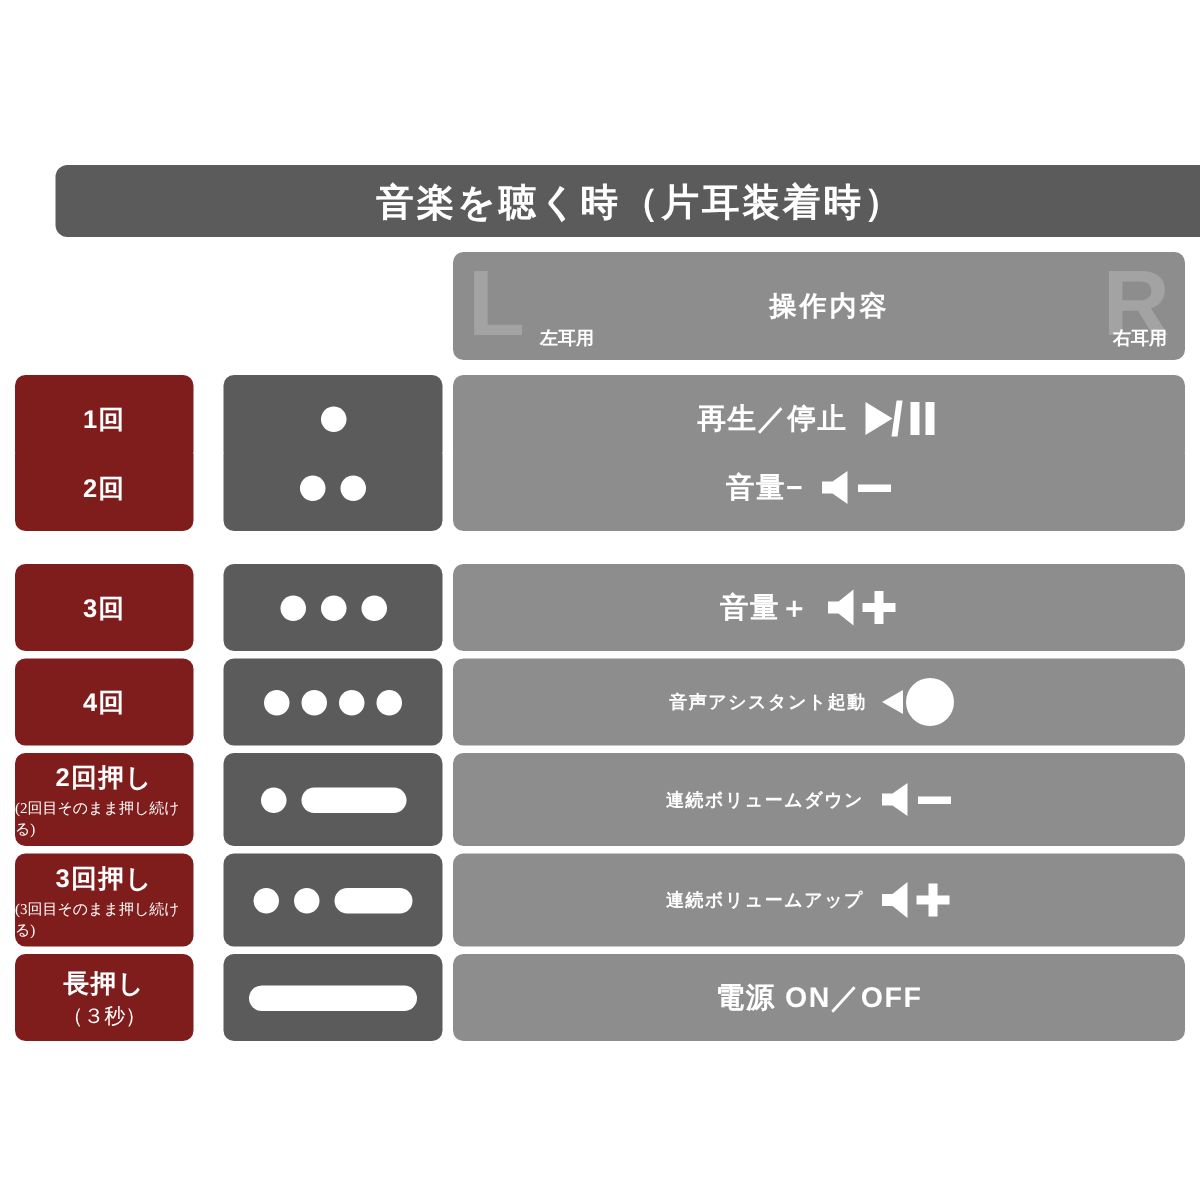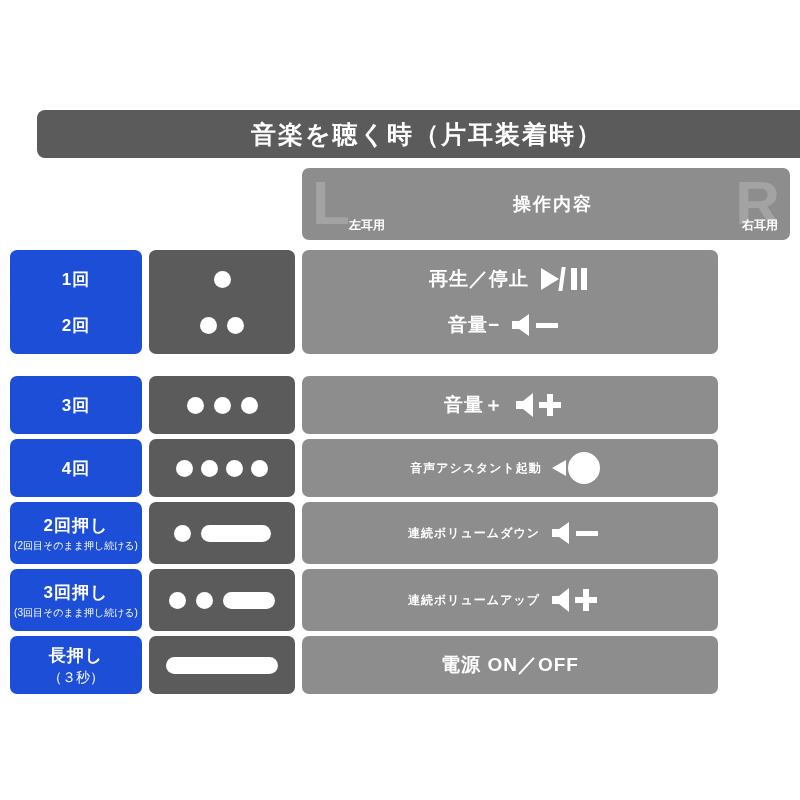--- a/index.html
+++ b/index.html
@@ -92,52 +92,53 @@
   .big-letter.l { left: 10px; top: 4px; }
   .big-letter.r { right: 10px; top: 4px; }
   .ear-label {
     position: absolute;
     bottom: 6px;
     font-size: 12px;
     font-weight: bold;
     color: #ffffff;
     z-index: 2;
   }
-  .ear-label.l { left: 47px; font-family: Liberation Mono, monospace; }
+  .ear-label.l { left: 58px; font-family: Liberation Mono, monospace; }
   .ear-label.r { right: 12px; }
 
   
   .row {
     position: absolute;
     left: 10px;
   }
   .cell-label {
     position: absolute;
     left: 0;
     top: 0;
-    width: 132px;
-    background: #1d4ed8;
+    width: 119px;
+    background: #7f1d1d;
     border-radius: 7px;
     display: flex;
     flex-direction: column;
     align-items: center;
     justify-content: center;
     box-sizing: border-box;
   }
   .cell-label .lab-main {
     font-size: 17px;
     font-weight: bold;
     letter-spacing: 1px;
     color: #ffffff;
   }
   .cell-label .lab-sub {
     font-size: 10px;
     color: #ffffff;
     margin-top: 2px;
     letter-spacing: 0;
+    font-family: Liberation Serif, serif;
   }
   .cell-dots {
     position: absolute;
     left: 139px;
     top: 0;
     width: 146px;
     background: #5b5b5b;
     border-radius: 7px;
     display: flex;
     align-items: center;
@@ -164,21 +165,21 @@
   }
   .hold-group {
     display: flex;
     align-items: center;
     gap: 10px;
   }
   .cell-action {
     position: absolute;
     left: 292px;
     top: 0;
-    width: 416px;
+    width: 488px;
     background: #8d8d8d;
     border-radius: 7px;
     display: flex;
     align-items: center;
     justify-content: center;
     gap: 10px;
   }
   .act-text {
     font-size: 19px;
     font-weight: bold;

